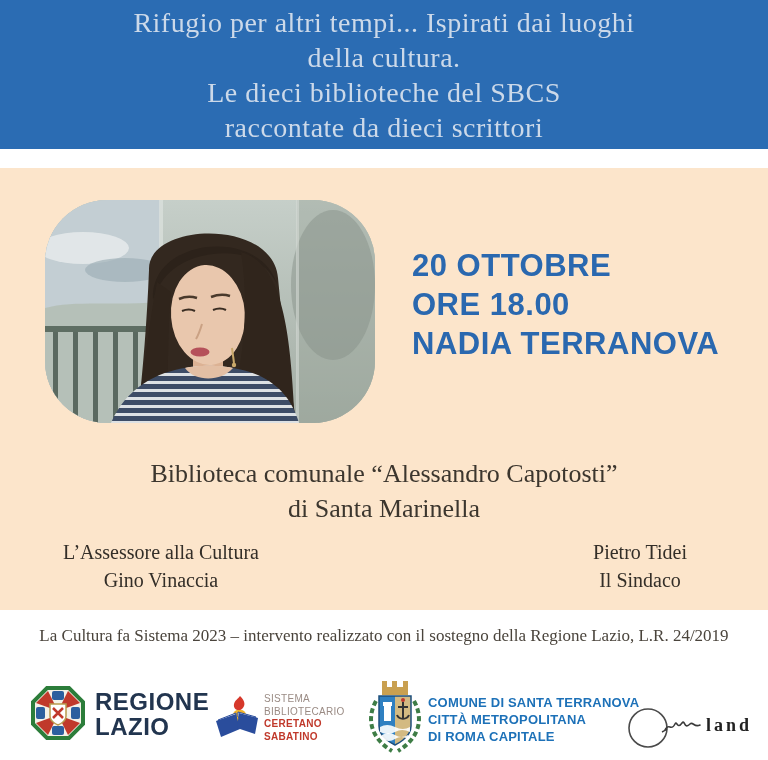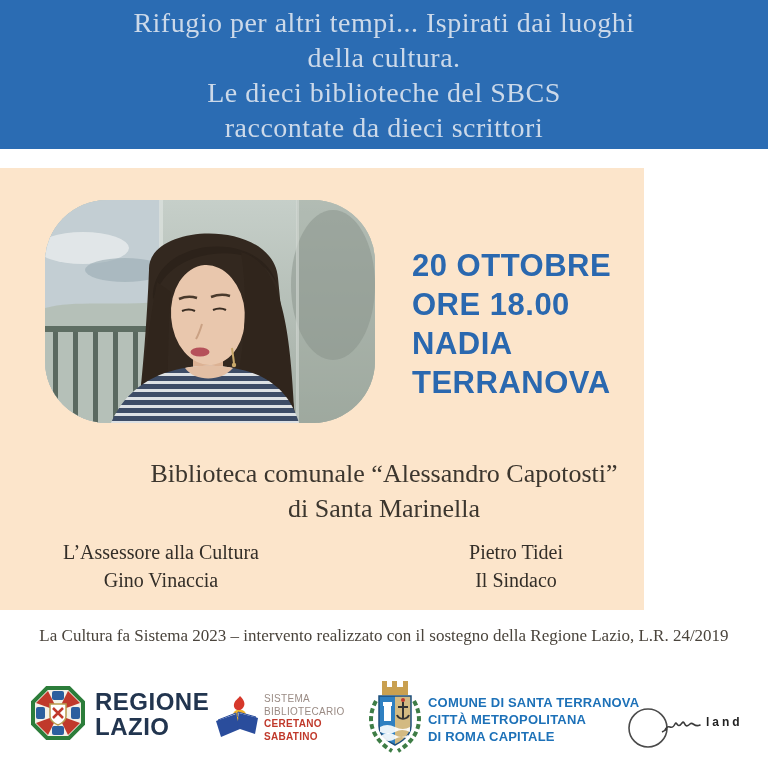--- a/index.html
+++ b/index.html
@@ -13,21 +13,21 @@
     position:absolute; top:0; left:0; width:768px; height:149px;
     background:#2b6cb3; display:flex; align-items:center; justify-content:center;
   }
   .banner-title{
     text-align:center; color:#ccd9e9;
     font-family:"Liberation Serif", serif;
     font-size:28px; line-height:35px; font-weight:400; letter-spacing:.5px;
   }
   
   .main{
-    position:absolute; top:168px; left:0; width:644px; height:442px;
+    position:absolute; top:168px; left:0; width:768px; height:442px;
     background:#fce5cb;
   }
   .photo{
     position:absolute; left:45px; top:32px; width:330px; height:223px;
     border-radius:62px; overflow:hidden; background:#aab4ab;
   }
   .photo svg{ display:block; }
   .event-info{
     position:absolute; left:412px; top:78px;
     color:#2a68af; font-weight:700; font-size:31px; line-height:39px;
@@ -64,21 +64,21 @@
   .sistema-text .gray{ color:#9a8b84; font-weight:400; }
   .sistema-text .red{ color:#c0392b; }
   .comune-crest{ left:366px; top:67px; }
   .comune-text{
     left:428px; top:84px; color:#1d71b8; font-weight:700;
     font-size:13px; line-height:17px; letter-spacing:.2px;
   }
   .partner-logo{ left:624px; top:92px; }
   .partner-word{
     position:absolute; left:706px; top:105px; color:#222;
-    font-weight:700; font-size:12px; letter-spacing:3px;
+    font-weight:700; font-size:18px; letter-spacing:3px;font-family:Liberation Serif, serif;
   }
 </style>
 </head>
 <body>
 
 <div class="poster">
 
   <header class="banner">
     <div class="banner-title">
       <div>Rifugio per altri tempi... Ispirati dai luoghi</div>

